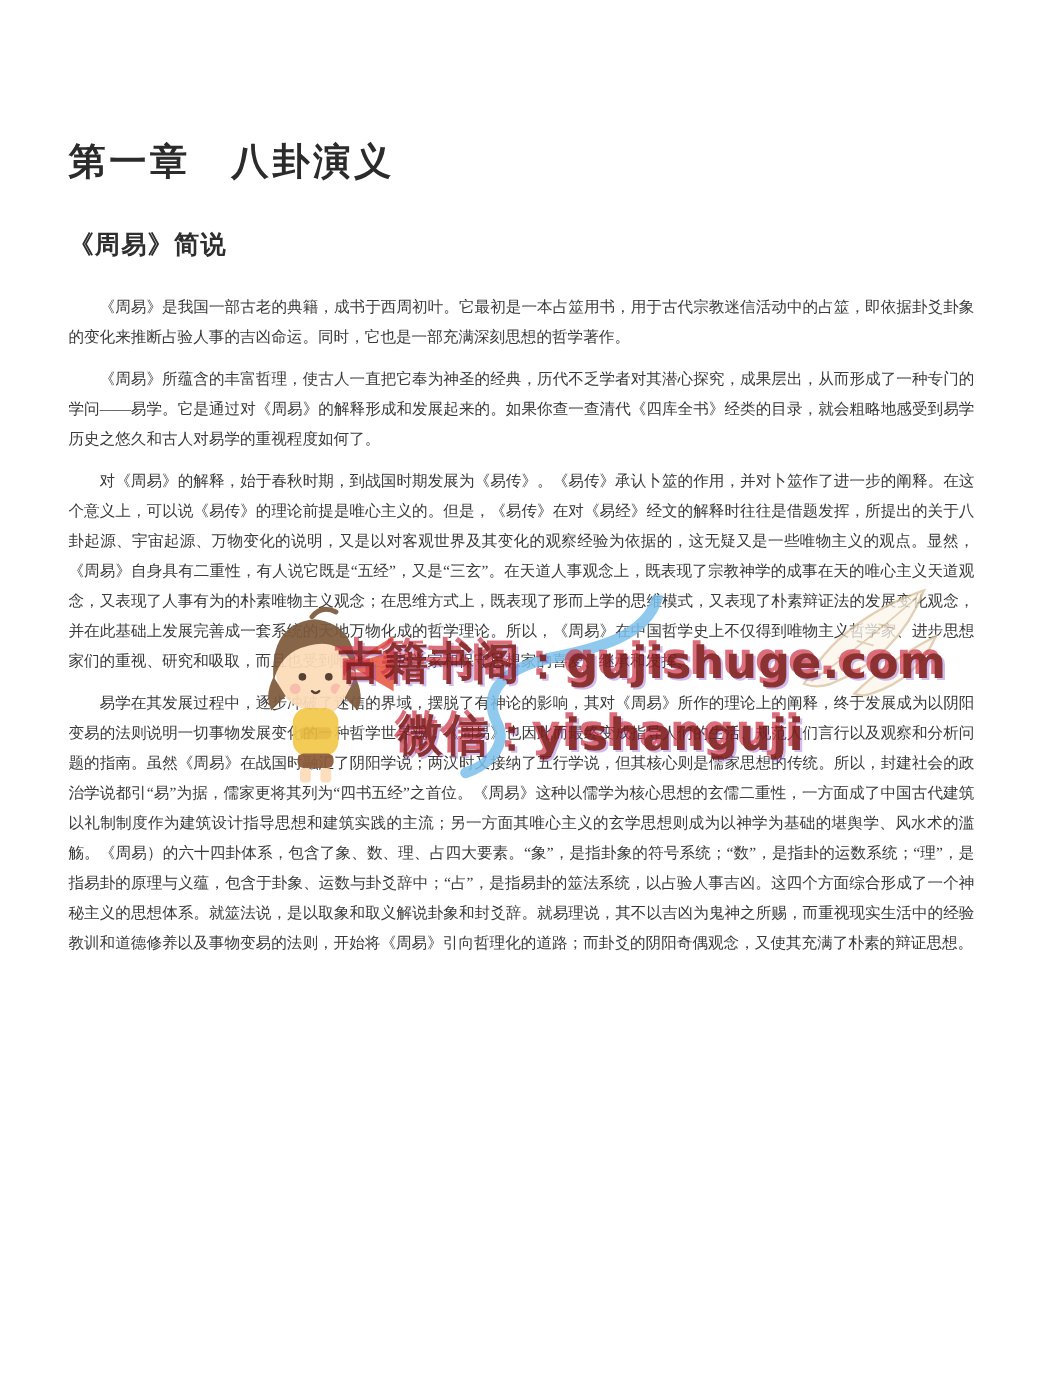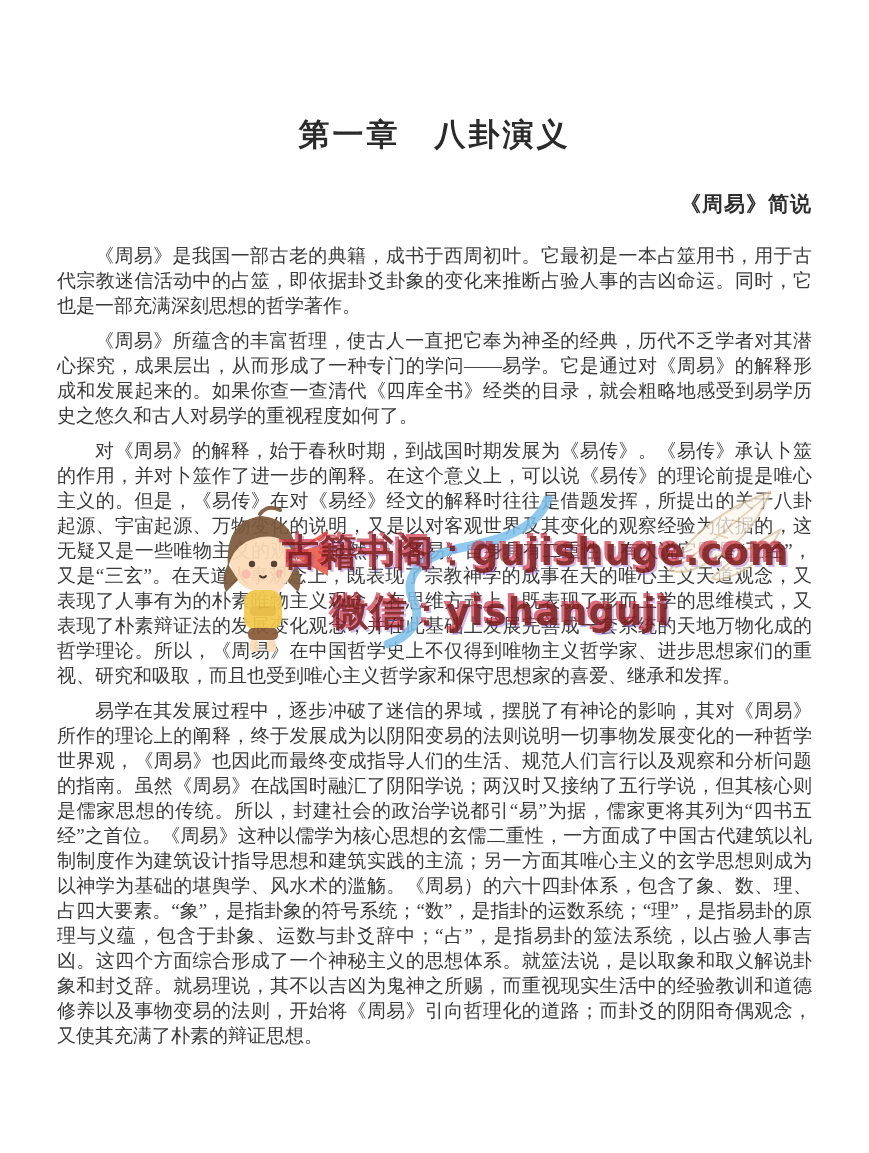--- a/index.html
+++ b/index.html
@@ -7,34 +7,33 @@
     position:relative;
     width:869px;height:1153px;
     background:#ffffff;
     overflow:hidden;
     font-family:"Liberation Serif","DejaVu Serif",serif;
     color:#383838;
   }
   .content{padding:0 57px;}
   .chapter-title{
     margin:0;padding-top:114px;
-    text-align:center;
     font-size:31px;font-weight:600;letter-spacing:3px;
     color:#2b2b2b;
   }
   .sub-title{
     margin:34px 0 0 0;
-    text-align:right;
+    text-align:left;
     font-size:21px;font-weight:600;letter-spacing:1px;
     color:#2e2e2e;
   }
   .paragraphs{margin-top:25px;}
   .paragraphs p{
     margin:0 0 10px 0;
-    font-size:19px;
+    font-size:13px;
     line-height:25px;
     text-align:justify;
     text-indent:2em;
     color:#3a3a3a;
   }
   
   .watermark{
     position:absolute;left:190px;top:496px;
     width:610px;height:172px;
     pointer-events:none;

